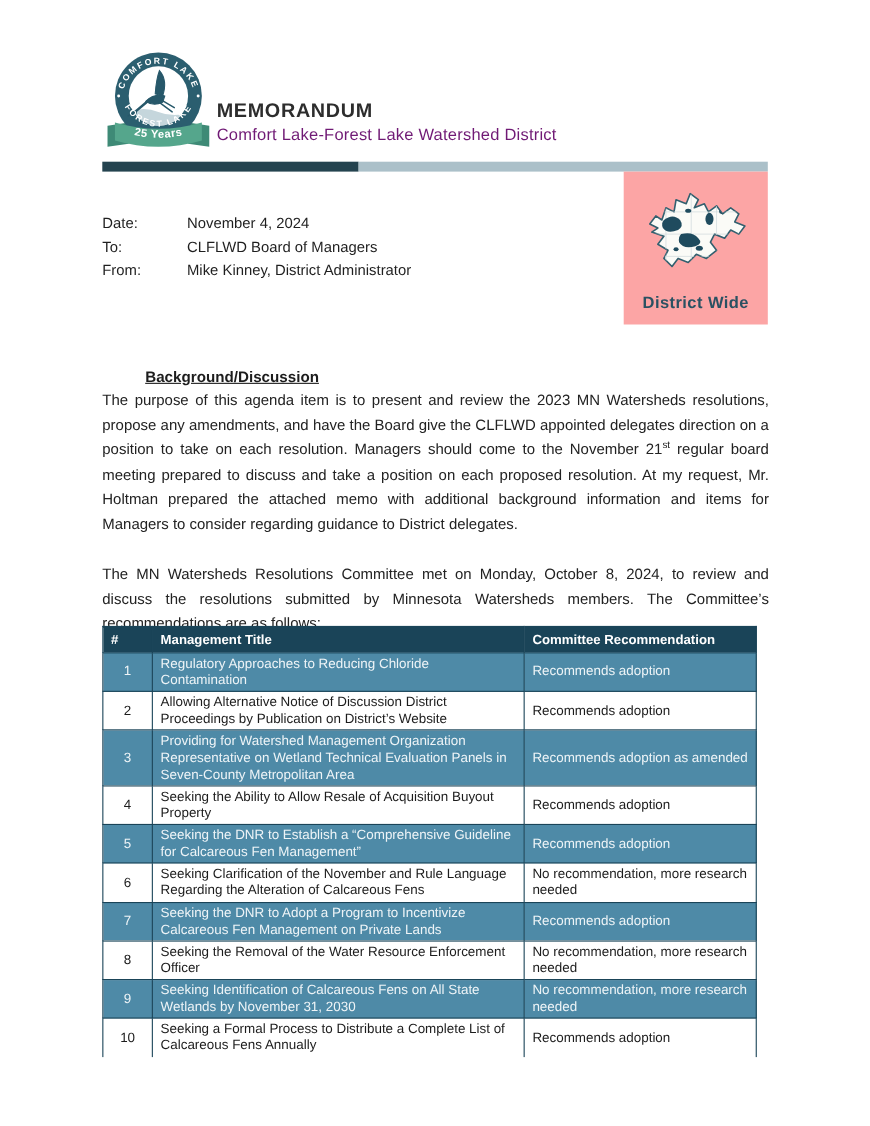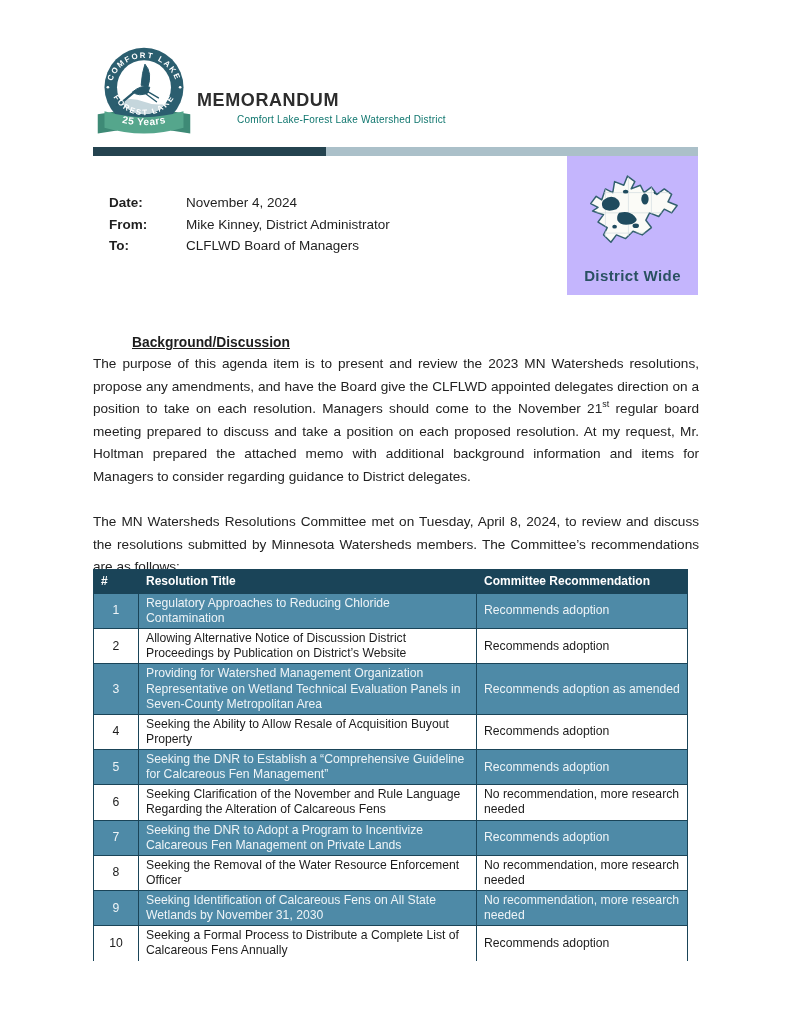--- a/index.html
+++ b/index.html
@@ -6,39 +6,39 @@
   .page {
     position:relative; width:791px; height:1024px; margin:0 auto;
     background:#ffffff; font-family:"Liberation Sans", sans-serif;
     overflow:hidden;
   }
 
   
   .logo { position:absolute; left:91px; top:42px; width:106px; height:104px; }
   .header-text { position:absolute; left:197px; top:90px; }
   .memo-title { font-size:18px; font-weight:bold; color:#2d2d2d; letter-spacing:.6px; }
-  .memo-subtitle { font-size:10px; color:#0f766e; margin-top:3px; letter-spacing:.2px;margin-left:40px; }
+  .memo-subtitle { font-size:15px; color:#701a75; margin-top:3px; letter-spacing:.2px; }
 
   .divider { position:absolute; left:93px; top:147px; width:605px; height:9px; display:flex; }
   .divider-dark { width:233px; background:#24434f; }
   .divider-light { flex:1; background:#abc0c9; }
 
   
   .district-box {
     position:absolute; left:567px; top:156px; width:131px; height:139px;
-    background:#c4b5fd; box-sizing:border-box;
+    background:#fca5a5; box-sizing:border-box;
     display:flex; flex-direction:column; align-items:center; justify-content:space-between;
     padding:9px 0 11px;
   }
   .district-label { font-weight:bold; font-size:15px; color:#2a5162; letter-spacing:.4px; }
 
   
   .memo-fields { position:absolute; left:93px; top:192px; font-size:13.5px; color:#1f1f1f; }
   .memo-row { display:flex; line-height:21.5px; }
-  .memo-label { width:77px; font-weight:bold;margin-left:16px; }
+  .memo-label { width:77px; font-weight:normal; }
 
   
   .body-copy { position:absolute; left:93px; top:335px; width:606px; color:#222; }
   .section-heading { font-size:13.8px; font-weight:bold; text-decoration:underline; color:#1d1d1d; margin:0 0 3px 0;padding-left:39px; }
   .para { font-size:13.6px; line-height:22.5px; text-align:justify; margin:0; }
   .para-gap { margin-top:23px; }
   .para sup { font-size:9px; line-height:0; }
 
   
   .res-table {
@@ -149,40 +149,40 @@
     </svg>
     <div class="district-label">District Wide</div>
   </div>
 
   <div class="memo-fields">
     <div class="memo-row">
       <span class="memo-label">Date:</span>
       <span class="memo-value">November 4, 2024</span>
     </div>
     <div class="memo-row">
+      <span class="memo-label">To:</span>
+      <span class="memo-value">CLFLWD Board of Managers</span>
+    </div>
+    <div class="memo-row">
       <span class="memo-label">From:</span>
       <span class="memo-value">Mike Kinney, District Administrator</span>
     </div>
-    <div class="memo-row">
-      <span class="memo-label">To:</span>
-      <span class="memo-value">CLFLWD Board of Managers</span>
-    </div>
   </div>
 
   <div class="body-copy">
     <div class="section-heading">Background/Discussion</div>
     <p class="para"><span>The purpose of this agenda item is to present and review the 2023 MN Watersheds resolutions, propose any amendments, and have the Board give the CLFLWD appointed delegates direction on a position to take on each resolution. Managers should come to the November 21</span><sup>st</sup><span> regular board meeting prepared to discuss and take a position on each proposed resolution. At my request, Mr. Holtman prepared the attached memo with additional background information and items for Managers to consider regarding guidance to District delegates.</span></p>
-    <p class="para para-gap">The MN Watersheds Resolutions Committee met on Tuesday, April 8, 2024, to review and discuss the resolutions submitted by Minnesota Watersheds members. The Committee’s recommendations are as follows:</p>
+    <p class="para para-gap">The MN Watersheds Resolutions Committee met on Monday, October 8, 2024, to review and discuss the resolutions submitted by Minnesota Watersheds members. The Committee’s recommendations are as follows:</p>
   </div>
 
   <table class="res-table">
     <thead>
       <tr>
         <th class="col-num cell-num">#</th>
-        <th>Resolution Title</th>
+        <th>Management Title</th>
         <th class="col-rec">Committee Recommendation</th>
       </tr>
     </thead>
     <tbody>
       <tr class="row-teal">
         <td class="cell-num">1</td>
         <td>Regulatory Approaches to Reducing Chloride Contamination</td>
         <td>Recommends adoption</td>
       </tr>
       <tr class="row-white">

